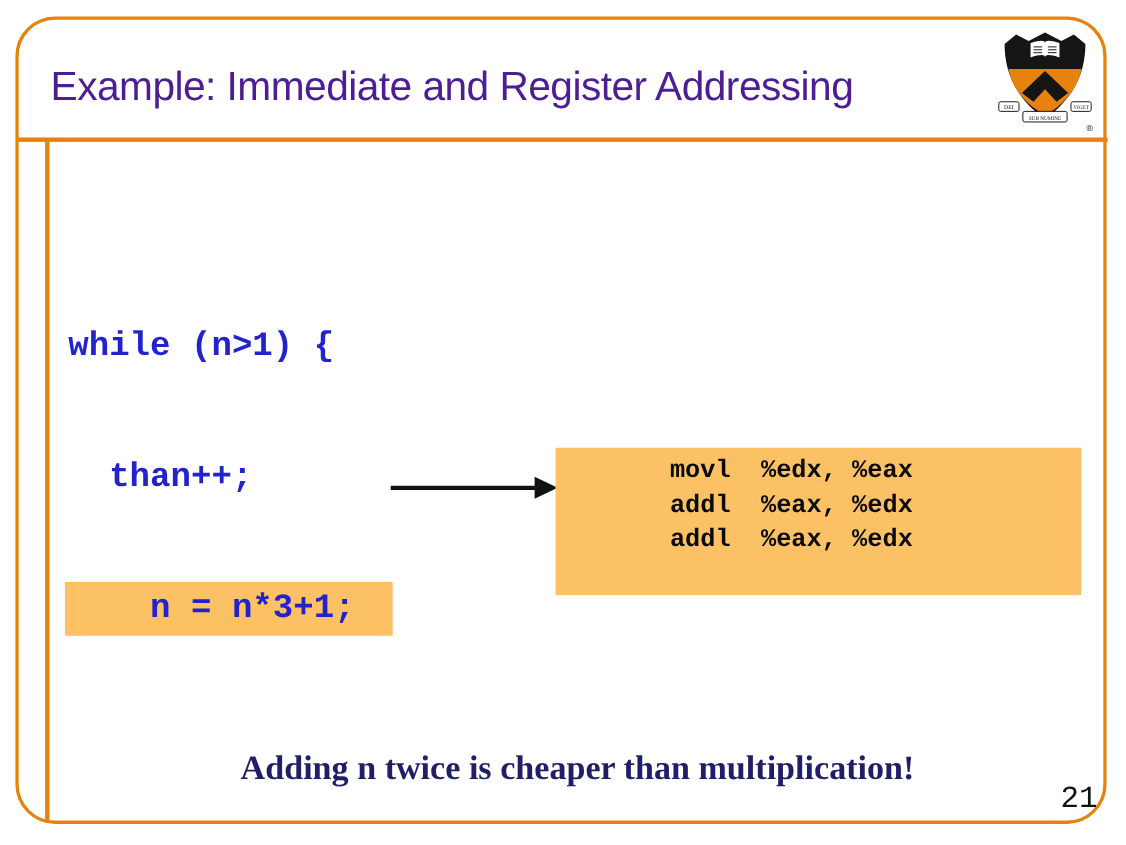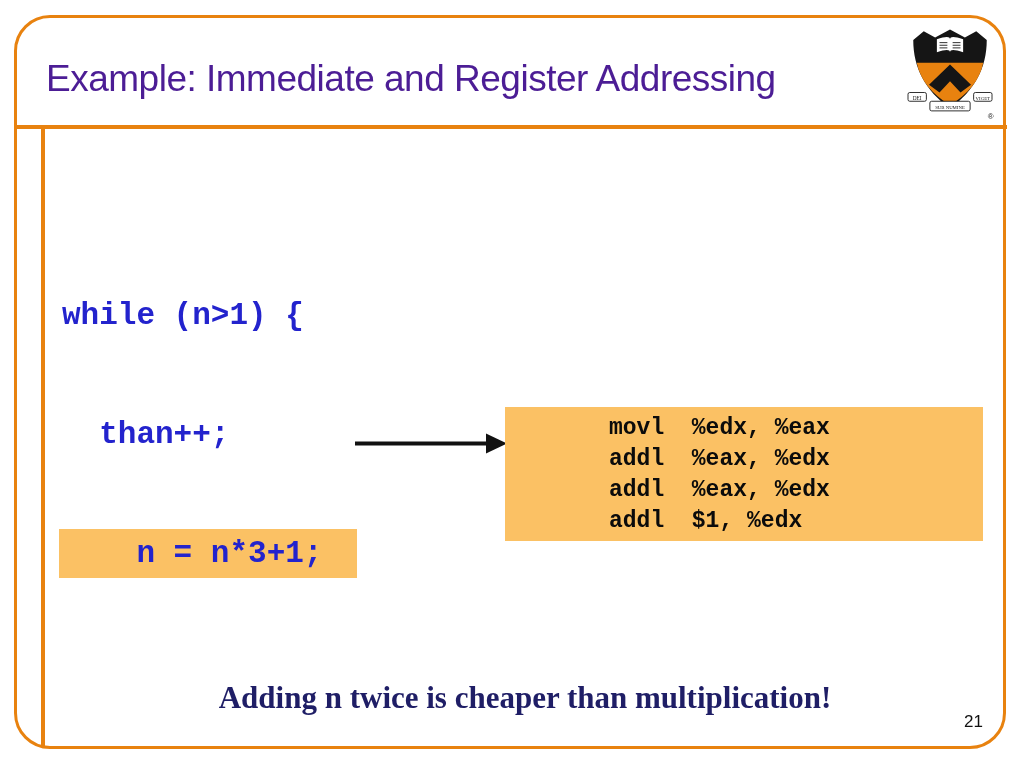--- a/index.html
+++ b/index.html
@@ -47,21 +47,21 @@
     font-weight:bold; font-size:23px; line-height:31px; color:#0b0b0b;
     white-space:pre;
   }
   .caption {
     position:absolute; left:42px; top:680px; width:966px; text-align:center;
     font-family:"Liberation Serif", serif; font-weight:bold; font-size:31px;
     color:var(--caption-navy,#1F1E66); white-space:nowrap;
   }
   .page-number {
     position:absolute; left:964px; top:712px;
-    font-family:Liberation Sans, sans-serif; font-size:17px; color:#111111;
+    font-family:Liberation Mono, monospace; font-size:28px; color:#111111;
   }
 </style>
 </head>
 <body>
 
 <div class="slide">
 
   <div class="frame"></div>
 
   <div class="title">Example: Immediate and Register Addressing</div>
@@ -101,20 +101,19 @@
 
   <svg class="arrow-svg" viewBox="0 0 153 27">
     <line x1="0" y1="13.5" x2="133" y2="13.5" stroke="#111111" stroke-width="4"></line>
     <polygon points="131,3.5 152,13.5 131,23.5" fill="#111111"></polygon>
   </svg>
 
   <div class="asm-box">
     <div class="asm-line">movl  %edx, %eax</div>
     <div class="asm-line">addl  %eax, %edx</div>
     <div class="asm-line">addl  %eax, %edx</div>
-    <div class="asm-line">addl  $1, %edx</div>
   </div>
 
   <div class="caption">Adding n twice is cheaper than multiplication!</div>
 
   <div class="page-number">21</div>
 
 </div>
 
 </body></html>

